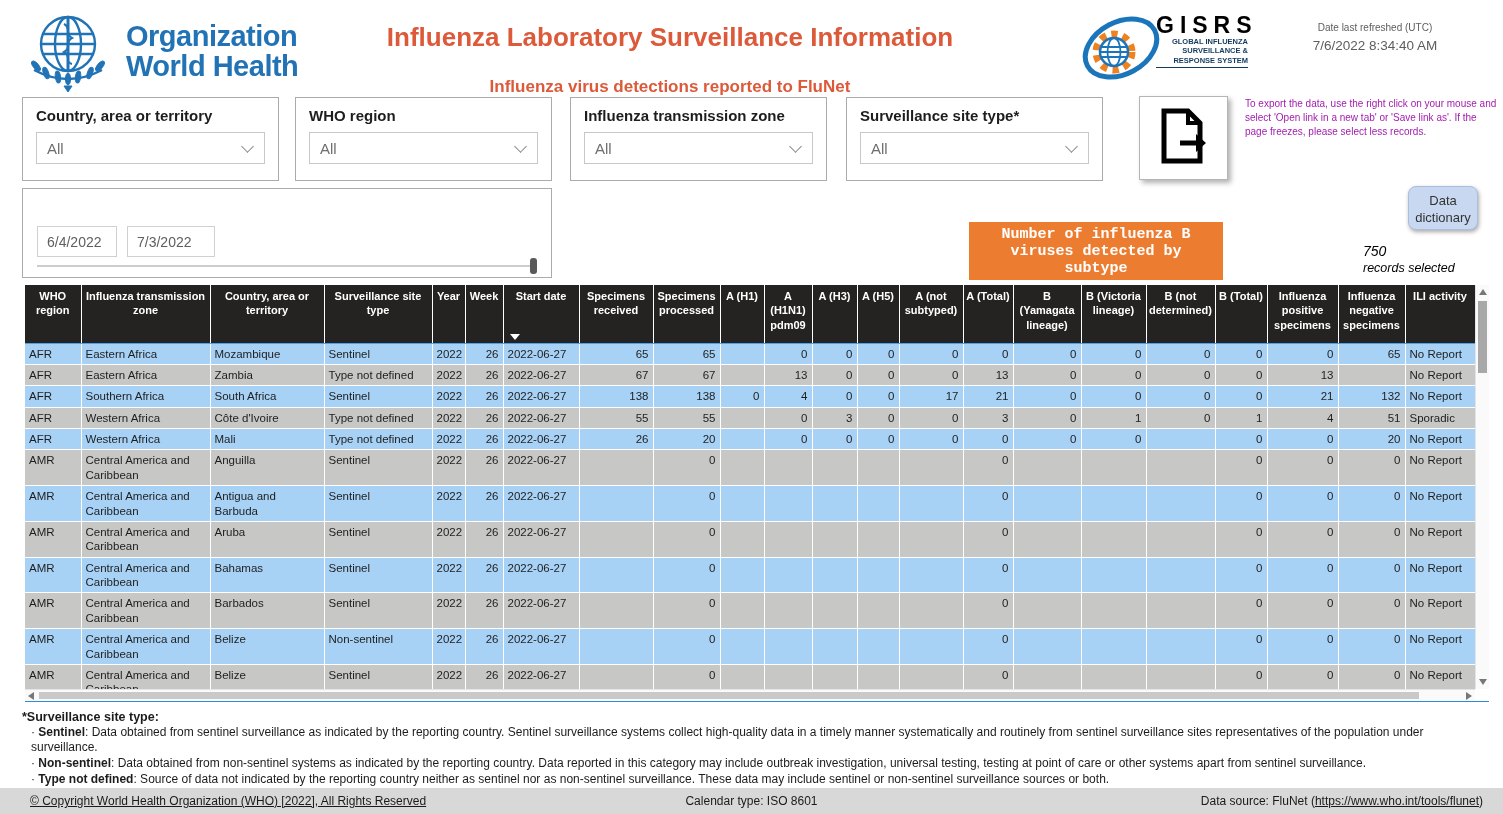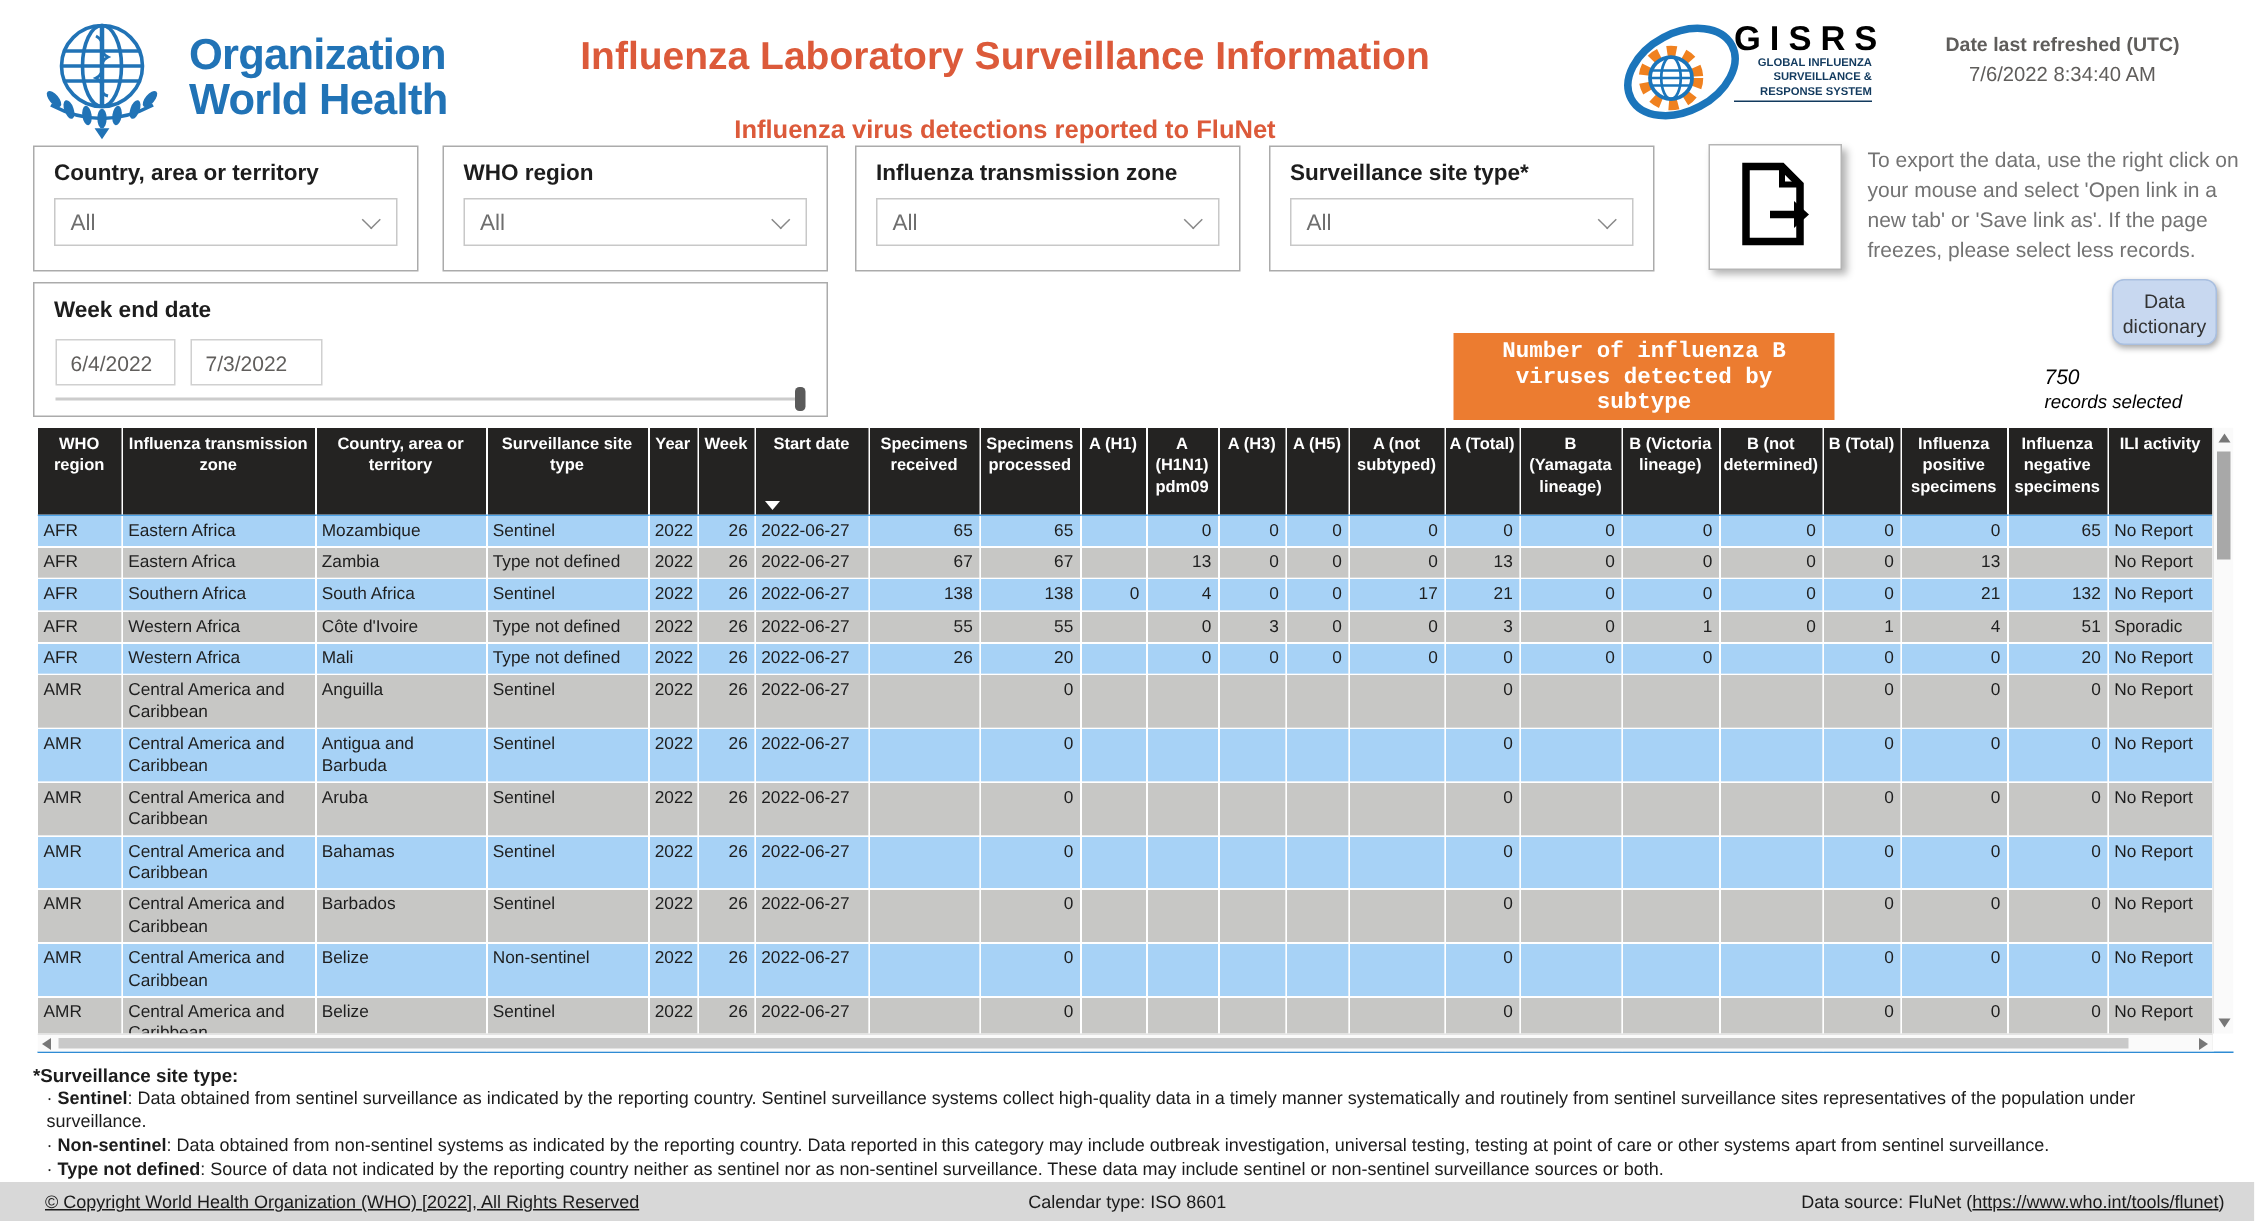--- a/index.html
+++ b/index.html
@@ -12,33 +12,33 @@
   .who-name { color:#2173B6; font-weight:bold; font-size:29px; line-height:1.02; letter-spacing:-0.5px; }
   .main-title { position:absolute; left:300px; top:22px; width:740px; text-align:center; }
   .main-title h1 { color:#DC5A3A; font-size:26px; font-weight:bold; }
   .main-title h2 { color:#DC5A3A; font-size:17px; font-weight:bold; margin-top:24px; }
   .gisrs { position:absolute; left:1076px; top:6px; display:flex; align-items:flex-start; }
   .gisrs-text { margin-left:-6px; margin-top:8px; }
   .gisrs-acronym { color:#000000; font-size:23px; font-weight:bold; letter-spacing:6px; line-height:1; }
   .gisrs-sub { color:#123A5E; font-size:7.5px; font-weight:bold; text-align:right; width:92px; line-height:1.25; }
   .gisrs-rule { width:92px; border-bottom:1px solid #123A5E; margin-top:2px; }
   .refresh { position:absolute; left:1272px; top:22px; width:206px; text-align:center; color:#5F5D5B; }
-  .refresh .lbl { font-weight:bold; font-size:13px; }
+  .refresh .lbl { font-weight:normal; font-size:10px; }
   .refresh .val { font-size:13.5px; margin-top:5px; }
 
   
   .filter-box { position:absolute; top:97px; height:84px; width:257px; border:1px solid #ABABAB; background:#fff; padding:9px 13px; }
   .filter-box .flabel { font-size:15px; font-weight:bold; color:#1d1d1d; }
   .ddl { position:relative; margin-top:8px; height:32px; border:1px solid #C8C8C8; background:#fff;
          display:flex; align-items:center; padding:0 10px; color:#6E6E6E; font-size:15px; cursor:pointer; }
   .chev { position:absolute; right:12px; top:9px; width:9px; height:9px;
           border-right:1.6px solid #888; border-bottom:1.6px solid #888; transform:rotate(45deg); }
   .export-box { position:absolute; left:1139px; top:96px; width:89px; height:84px; border:1px solid #B5B5B5;
                 background:#fff; box-shadow:3px 3px 5px rgba(0,0,0,.3); display:flex; align-items:center; justify-content:center; cursor:pointer; }
-  .export-note { position:absolute; left:1245px; top:97px; width:255px; font-size:14px; color:#737373; line-height:1.42; }
+  .export-note { position:absolute; left:1245px; top:97px; width:255px; font-size:10px; color:#a21caf; line-height:1.42; }
 
   
   .week-box { position:absolute; left:22px; top:188px; width:530px; height:90px; border:1px solid #ABABAB; background:#fff; padding:9px 13px; }
   .week-box .flabel { font-size:15px; font-weight:bold; color:#1d1d1d; }
   .date-input { position:absolute; top:37px; height:31px; border:1px solid #D0D0D0; background:#fff;
                 font-size:14px; color:#605E5C; display:flex; align-items:center; padding-left:9px; }
   .di-start { left:14px; width:80px; }
   .di-end { left:104px; width:88px; }
   .slider-track { position:absolute; left:14px; right:16px; top:76px; height:2px; background:#CCC; }
   .slider-handle { position:absolute; right:-2px; top:-7px; width:7px; height:16px; background:#5A5A5A; border-radius:3px; cursor:ew-resize; }
@@ -198,21 +198,20 @@
         <path d="M6 4 h24 l12 12 v38 h-36 z" fill="none" stroke="#000" stroke-width="5"></path>
         <path d="M30 4 v12 h12" fill="none" stroke="#000" stroke-width="4"></path>
         <path d="M22 36 h22" stroke="#000" stroke-width="5" fill="none"></path>
         <path d="M38 27 l10 9 l-10 9 z" fill="#000"></path>
       </svg>
     </span>
   </div>
   <div class="export-note">To export the data, use the right click on your mouse and select 'Open link in a new tab' or 'Save link as'. If the page freezes, please select less records.</div>
 
   <div class="week-box">
-    <div class="flabel">Week end date</div>
     <div class="date-input di-start">6/4/2022</div>
     <div class="date-input di-end">7/3/2022</div>
     <div class="slider-track">
       <div class="slider-handle"></div>
     </div>
   </div>
 
   <div class="dict-btn">Data dictionary</div>
   <div class="records">
     <div class="cnt">750</div>

